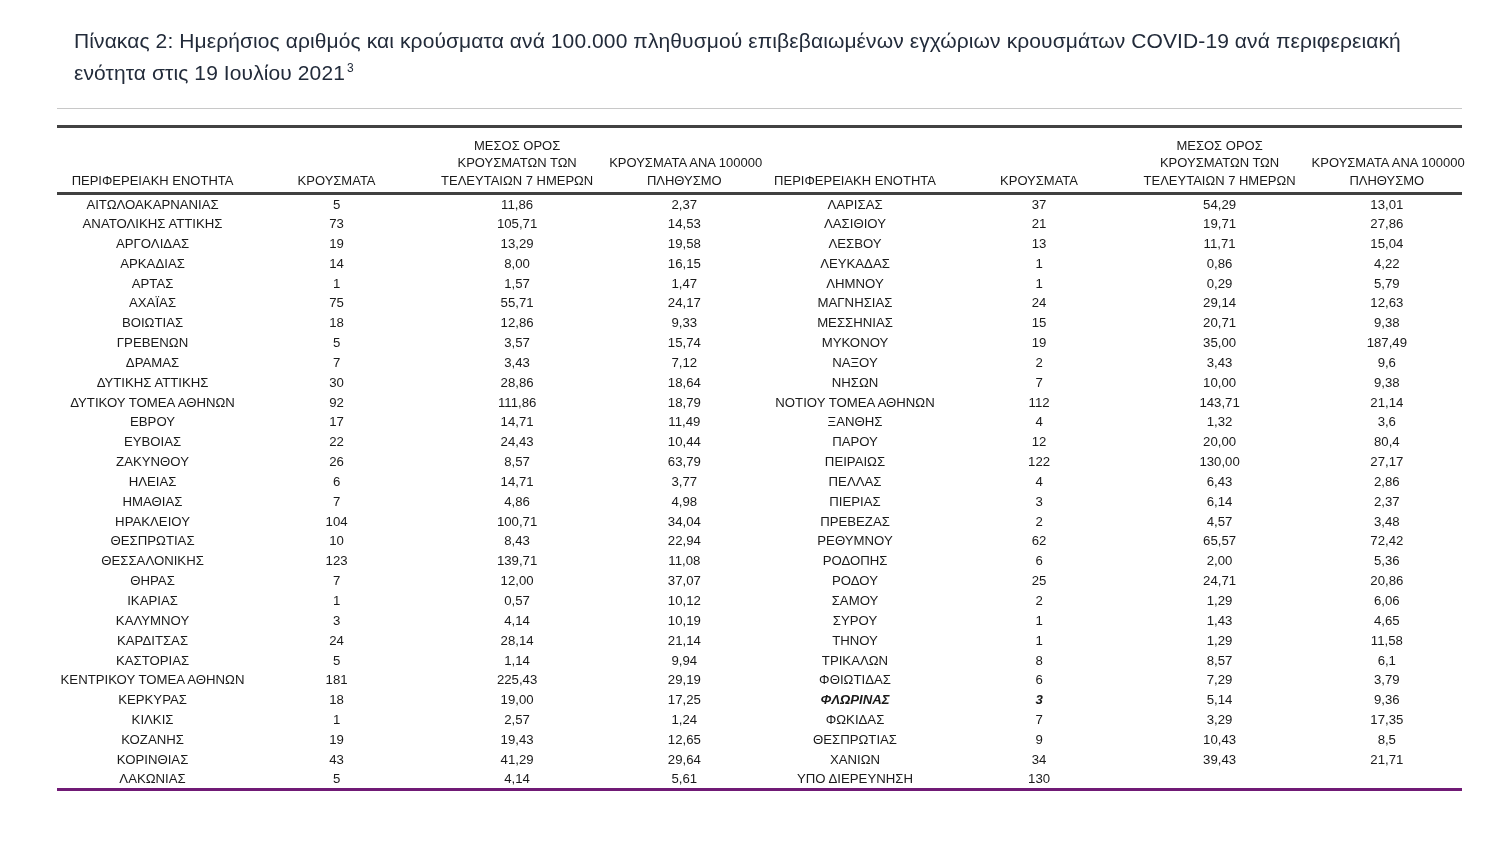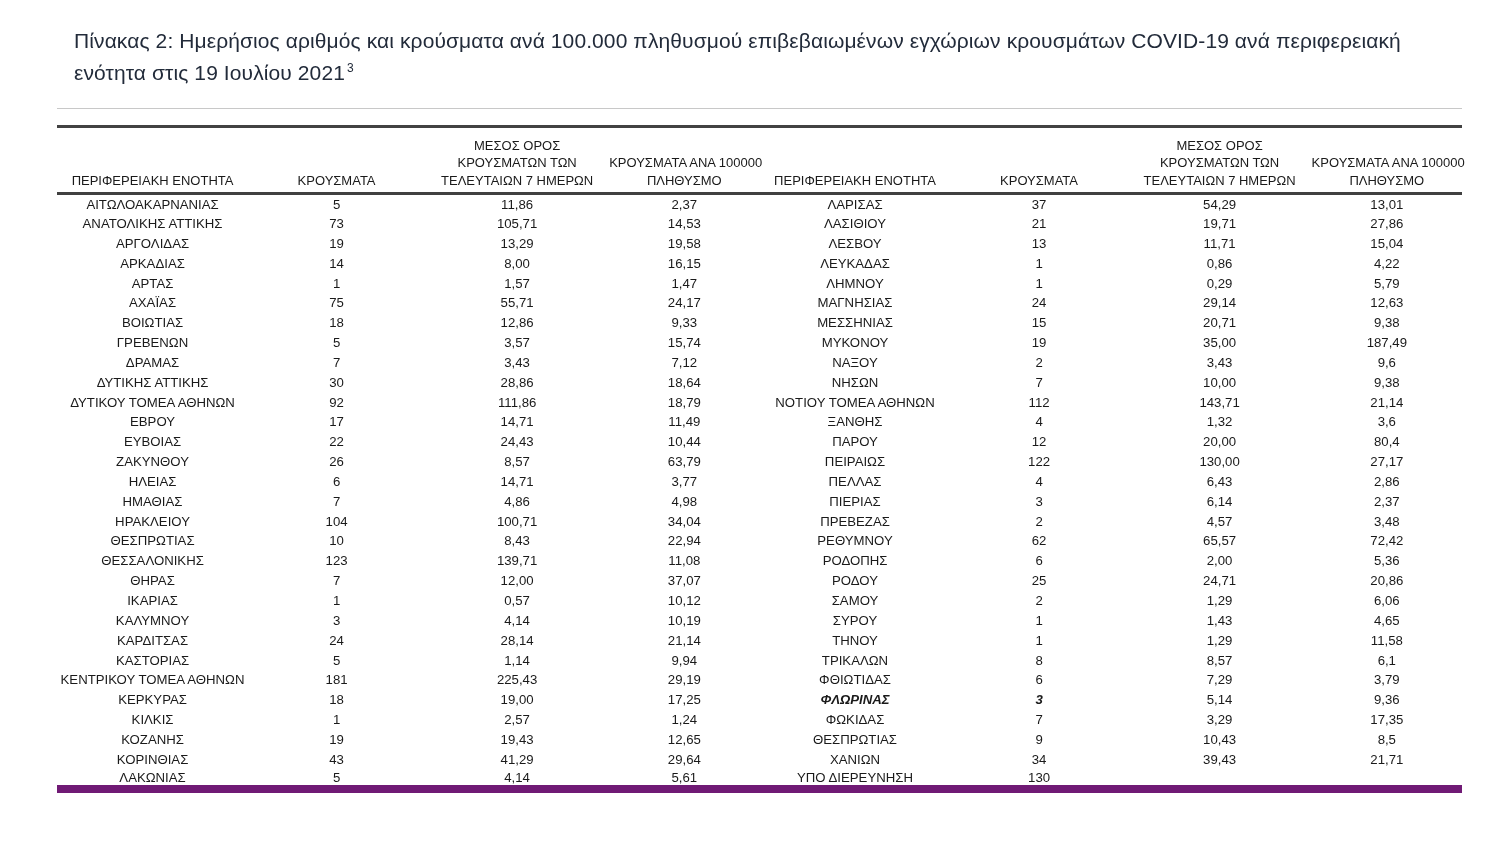--- a/index.html
+++ b/index.html
@@ -36,21 +36,21 @@
     padding: 0 0 3px 0; border-bottom: 3px solid #404040;
     overflow: visible; white-space: normal;
   }
   .data-table thead th div { white-space: nowrap; }
 
   .data-table tbody td {
     height: 19.85px; padding: 0 2px; text-align: center;
     font-size: 13.2px; line-height: 1;
     overflow: visible; white-space: nowrap;
   }
-  .data-table tbody tr:last-child td { border-bottom: 8px solid #701a75; }
+  .data-table tbody tr:last-child td { border-bottom: 3px solid #701a75; }
   .data-table td.italic { font-style: italic; font-weight: bold; }
 </style>
 </head>
 <body>
 
 <div class="page">
 
   <h1 class="doc-title"><span>Πίνακας 2:  Ημερήσιος αριθμός και κρούσματα ανά 100.000 πληθυσμού επιβεβαιωμένων εγχώριων κρουσμάτων COVID-19 ανά περιφερειακή ενότητα στις 19 Ιουλίου 2021</span><sup>3</sup></h1>
 
   <div class="rule-thin"></div>

